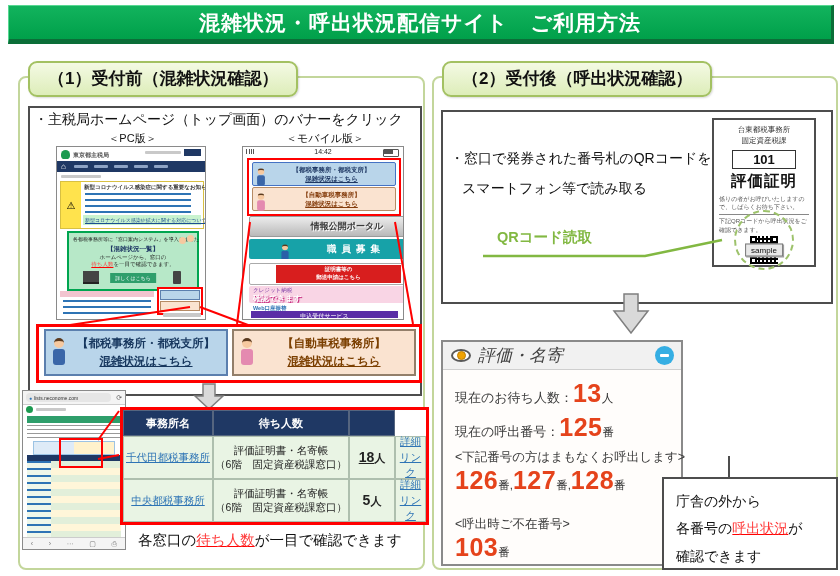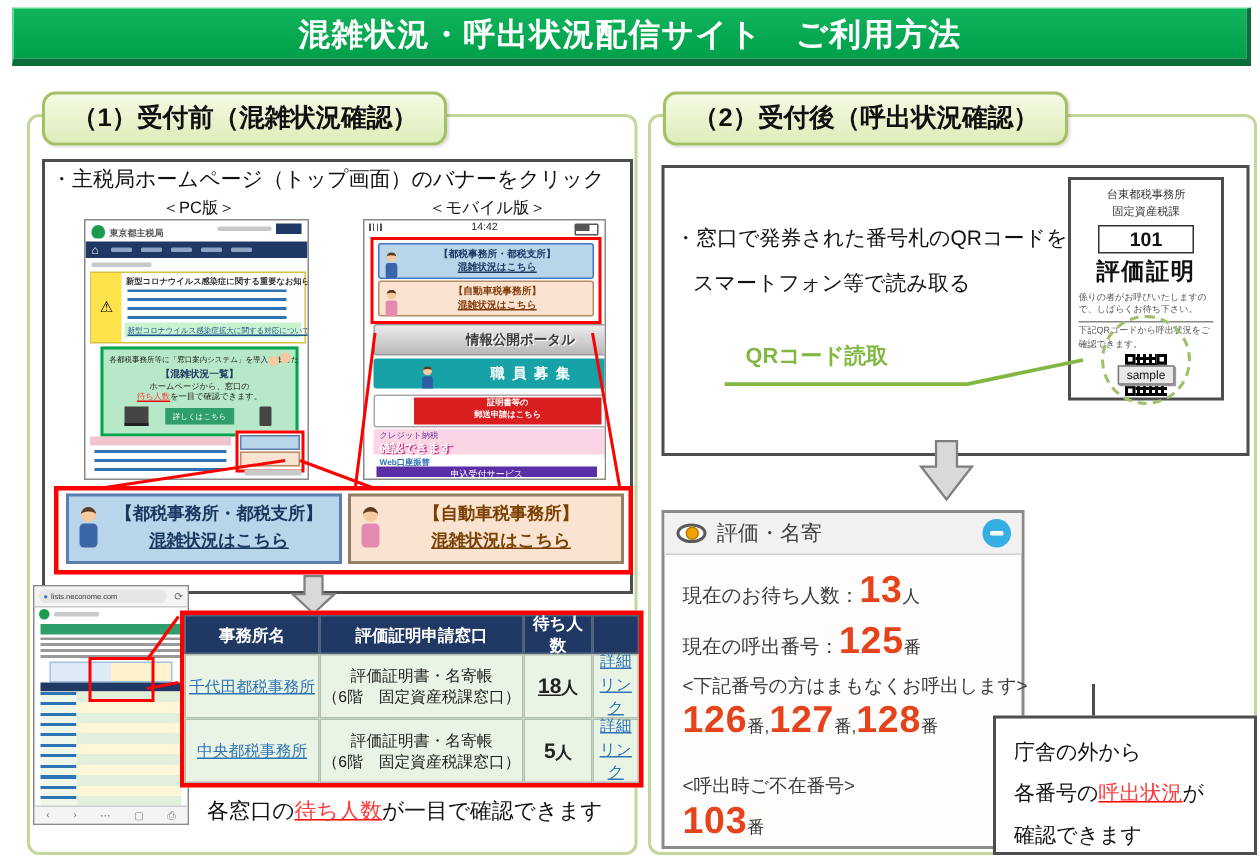--- a/index.html
+++ b/index.html
@@ -247,21 +247,20 @@
       <span>⋯</span>
         <span>▢</span>
       <span>⎙</span>
     </div>
     <div class="abs" style="left:36px;top:47px;width:40px;height:26px;border:2px solid #f00;"></div>
   </div>
 
   <div class="wtable" style="left:120px;top:407px;width:303px;">
     <div class="trow thead">
       <div class="tcell">事務所名</div>
-      <div class="tcell">評価証明申請窓口</div>
       <div class="tcell">待ち人数</div>
       <div class="tcell"></div>
     </div>
     <div class="trow tbody">
       <div class="tcell">
           <a class="link" style="font-size:10.5px;">千代田都税事務所</a>
         </div>
       <div class="tcell">
           <span>評価証明書・名寄帳</span>
           <span>（6階　固定資産税課窓口）</span>
@@ -321,21 +320,21 @@
 
   <svg class="overlay" style="left:612px;top:293px;" width="38" height="41">
     <path d="M12 1 h14 v17 h10 L19 40 L2 18 h10 z" fill="#d9d9d9" stroke="#7f7f7f" stroke-width="1.5"></path>
   </svg>
 
   <div class="status" style="left:441px;top:340px;width:238px;height:222px;">
     <div class="statushdr">
       <span class="eyeicon">
           <i></i>
         </span>
-      <span style="font-size:14px;color:#404040;">評価・名寄</span>
+      <span style="font-size:17px;color:#404040;font-style:italic;">評価・名寄</span>
       <span class="minusbtn">
           <i></i>
         </span>
     </div>
     <div class="srow" style="margin-top:9px;">
       <span>現在のお待ち人数：</span><span class="bignum">13</span><span class="smallunit">人</span>
     </div>
     <div class="srow">
       <span>現在の呼出番号：</span><span class="bignum">125</span><span class="smallunit">番</span>
     </div>

